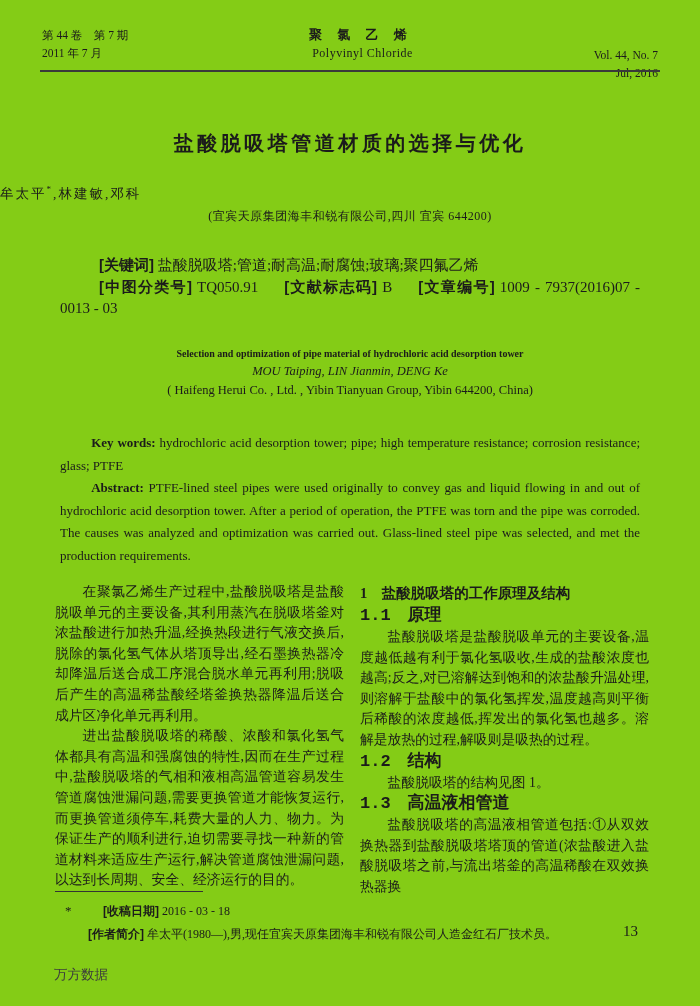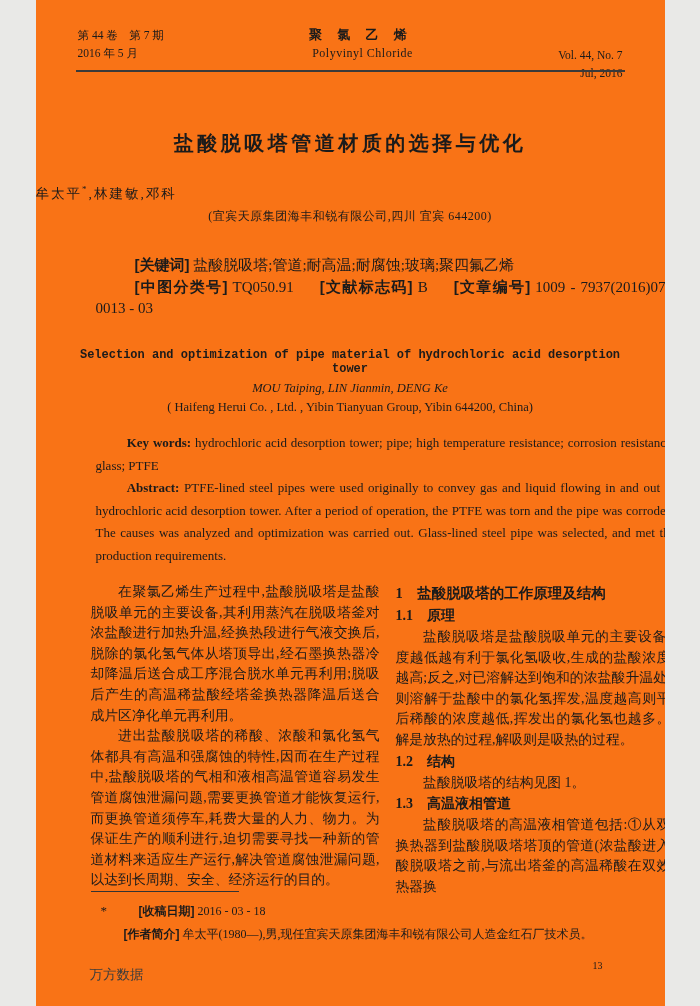--- a/index.html
+++ b/index.html
@@ -1,21 +1,21 @@
 <!DOCTYPE html>
 <html lang="zh"><head>
 <meta charset="utf-8">
 <style>
   html,body{margin:0;padding:0;}
   body{background:#e9e9e7;}
   .page{
     position:relative;
-    width:629px;height:1006px;
+    width:700px;height:1006px;
     margin:0 auto;
-    background:#f97316;
+    background:#84cc16;
     color:#1b1b1b;
     font-family:"Liberation Serif","DejaVu Serif",serif;
     overflow:hidden;
   }
   
   .header{
     position:absolute;top:26px;left:42px;right:42px;
     display:flex;justify-content:space-between;align-items:flex-start;
     font-size:11.5px;line-height:18px;
   }
@@ -48,21 +48,21 @@
     position:absolute;top:254px;left:60px;width:580px;
     font-size:15px;line-height:21px;text-align:justify;
   }
   .meta-cn p{margin:0;text-indent:2.6em;}
   .lbl{font-weight:bold;font-family:"Liberation Sans","DejaVu Sans",sans-serif;}
   .ids .gap{margin-left:26px;}
   
   .english{
     position:absolute;top:348px;left:0;right:0;text-align:center;
   }
-  .en-title{font-size:12px;font-weight:bold;margin:0 40px;font-family:Liberation Mono, monospace;}
+  .en-title{font-size:10px;font-weight:bold;margin:0 40px;}
   .en-authors{font-size:12.5px;font-style:italic;margin-top:5px;}
   .en-affil{font-size:12.5px;margin-top:4px;}
   .meta-en{
     position:absolute;top:432px;left:60px;width:580px;
     font-size:13px;line-height:22.5px;text-align:justify;
   }
   .meta-en p{margin:0;text-indent:2.4em;}
   .meta-en .lbl{font-family:Liberation Serif, serif;}
   
   .columns{
@@ -72,50 +72,50 @@
   .col{width:289px;}
   .body-p{
     margin:0;font-size:13.8px;line-height:20.6px;
     text-align:justify;text-indent:2em;
   }
   .sec{
     margin:0;font-size:14.5px;line-height:23px;
     font-family:Liberation Serif, serif;font-weight:bold;
   }
   .sub{
-    margin:0;font-size:14px;line-height:22px;
-    font-family:Liberation Serif, serif;font-weight:bold;
+    margin:0;font-size:17px;line-height:22px;
+    font-family:Liberation Mono, monospace;font-weight:bold;
   }
   
   .footnote{
     position:absolute;top:891px;left:55px;width:586px;
     font-size:12px;line-height:23px;
   }
   .fn-rule{width:148px;border-top:1.5px solid #333;margin-bottom:7px;}
   .footnote p{margin:0;}
   .fn-line1{padding-left:10px;}
   .fn-marker{display:inline-block;width:38px;font-size:13px;}
   .fn-line2{padding-left:33px;}
   
-  .pagenum{position:absolute;top:960px;right:62px;font-size:10px;}
+  .pagenum{position:absolute;top:923px;right:62px;font-size:15px;}
   .watermark{
     position:absolute;top:966px;left:54px;
     font-family:"Liberation Sans","DejaVu Sans",sans-serif;
     font-size:13.5px;color:#3c3c3c;
   }
 </style>
 </head>
 <body>
 
 <div class="page">
 
   <header class="header">
     <div class="h-left">
       <div>第 44 卷　第 7 期</div>
-      <div>2016 年 5 月</div>
+      <div>2011 年 7 月</div>
     </div>
     <div class="h-center">
       <div class="journal-cn">聚 氯 乙 烯</div>
       <div class="journal-en">Polyvinyl Chloride</div>
     </div>
     <div class="h-right">
       <div>Vol. 44, No. 7</div>
       <div>Jul, 2016</div>
     </div>
   </header>

